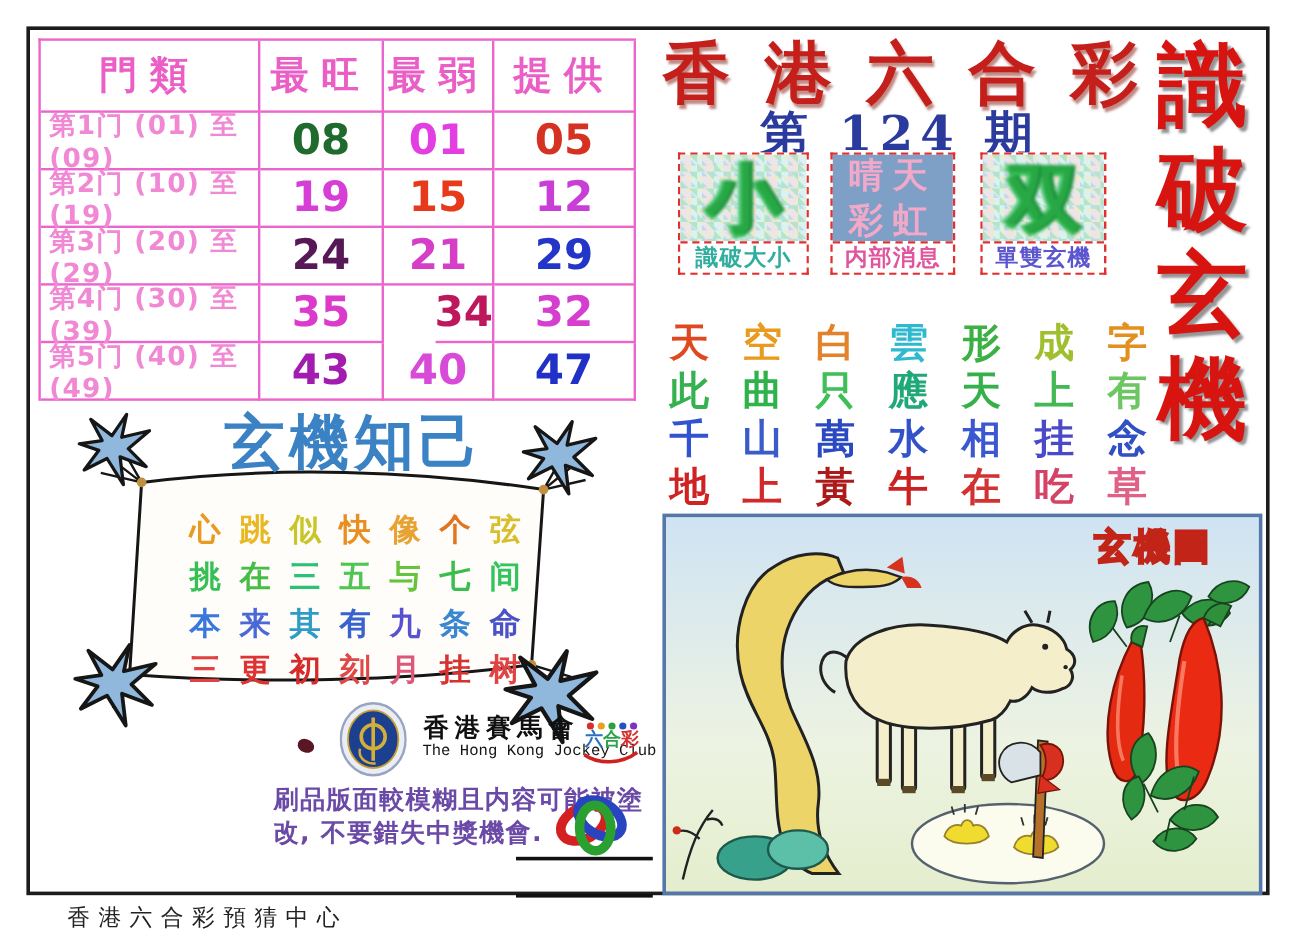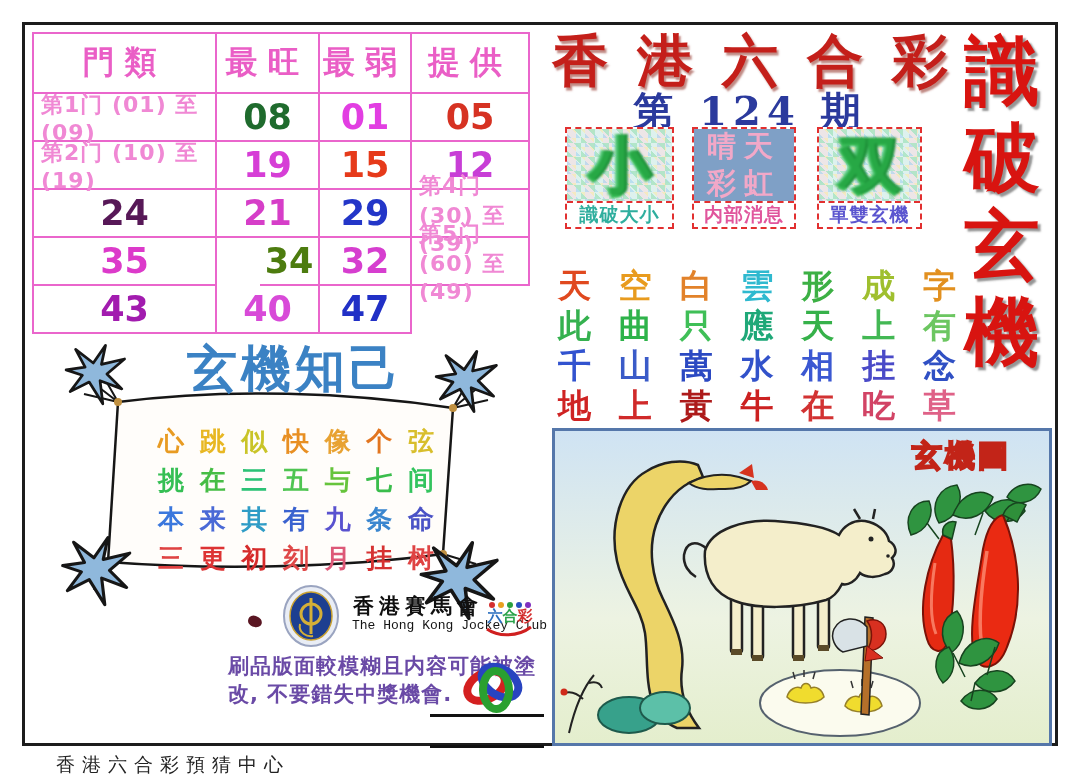--- a/index.html
+++ b/index.html
@@ -107,30 +107,31 @@
     <div class="lt-cell lt-label">第1门 (01) 至 (09)</div>
     <div class="lt-cell lt-num" style="color: rgb(31, 107, 45);">08</div>
     <div class="lt-cell lt-num" style="color: rgb(226, 62, 226);">01</div>
     <div class="lt-cell lt-num" style="color: rgb(214, 50, 34);">05</div>
 
     <div class="lt-cell lt-label">第2门 (10) 至 (19)</div>
     <div class="lt-cell lt-num" style="color: rgb(214, 62, 214);">19</div>
     <div class="lt-cell lt-num" style="color: rgb(230, 58, 26);">15</div>
     <div class="lt-cell lt-num" style="color: rgb(200, 62, 214);">12</div>
 
+    <div class="lt-cell lt-label">第3门 (20) 至 (29)</div>
     <div class="lt-cell lt-num" style="color: rgb(87, 24, 87);">24</div>
     <div class="lt-cell lt-num" style="color: rgb(214, 62, 200);">21</div>
     <div class="lt-cell lt-num" style="color: rgb(35, 54, 200);">29</div>
 
     <div class="lt-cell lt-label">第4门 (30) 至 (39)</div>
     <div class="lt-cell lt-num" style="color: rgb(220, 58, 202);">35</div>
-    <div class="lt-cell lt-num" style="color: #4d7c0f; margin-left: 43px;">34</div>
+    <div class="lt-cell lt-num" style="color: #be185d; margin-left: 43px;">34</div>
     <div class="lt-cell lt-num" style="color: rgb(214, 62, 207);">32</div>
 
-    <div class="lt-cell lt-label">第5门 (60) 至 (49)</div>
+    <div class="lt-cell lt-label">第5门 (40) 至 (49)</div>
     <div class="lt-cell lt-num" style="color: #a21caf;">43</div>
     <div class="lt-cell lt-num" style="color: rgb(216, 74, 216);">40</div>
     <div class="lt-cell lt-num" style="color: rgb(33, 48, 198);">47</div>
   </div>
 
   <div class="mast-title">
       <span>香</span>
       <span>港</span>
       <span>六</span>
       <span>合</span>

